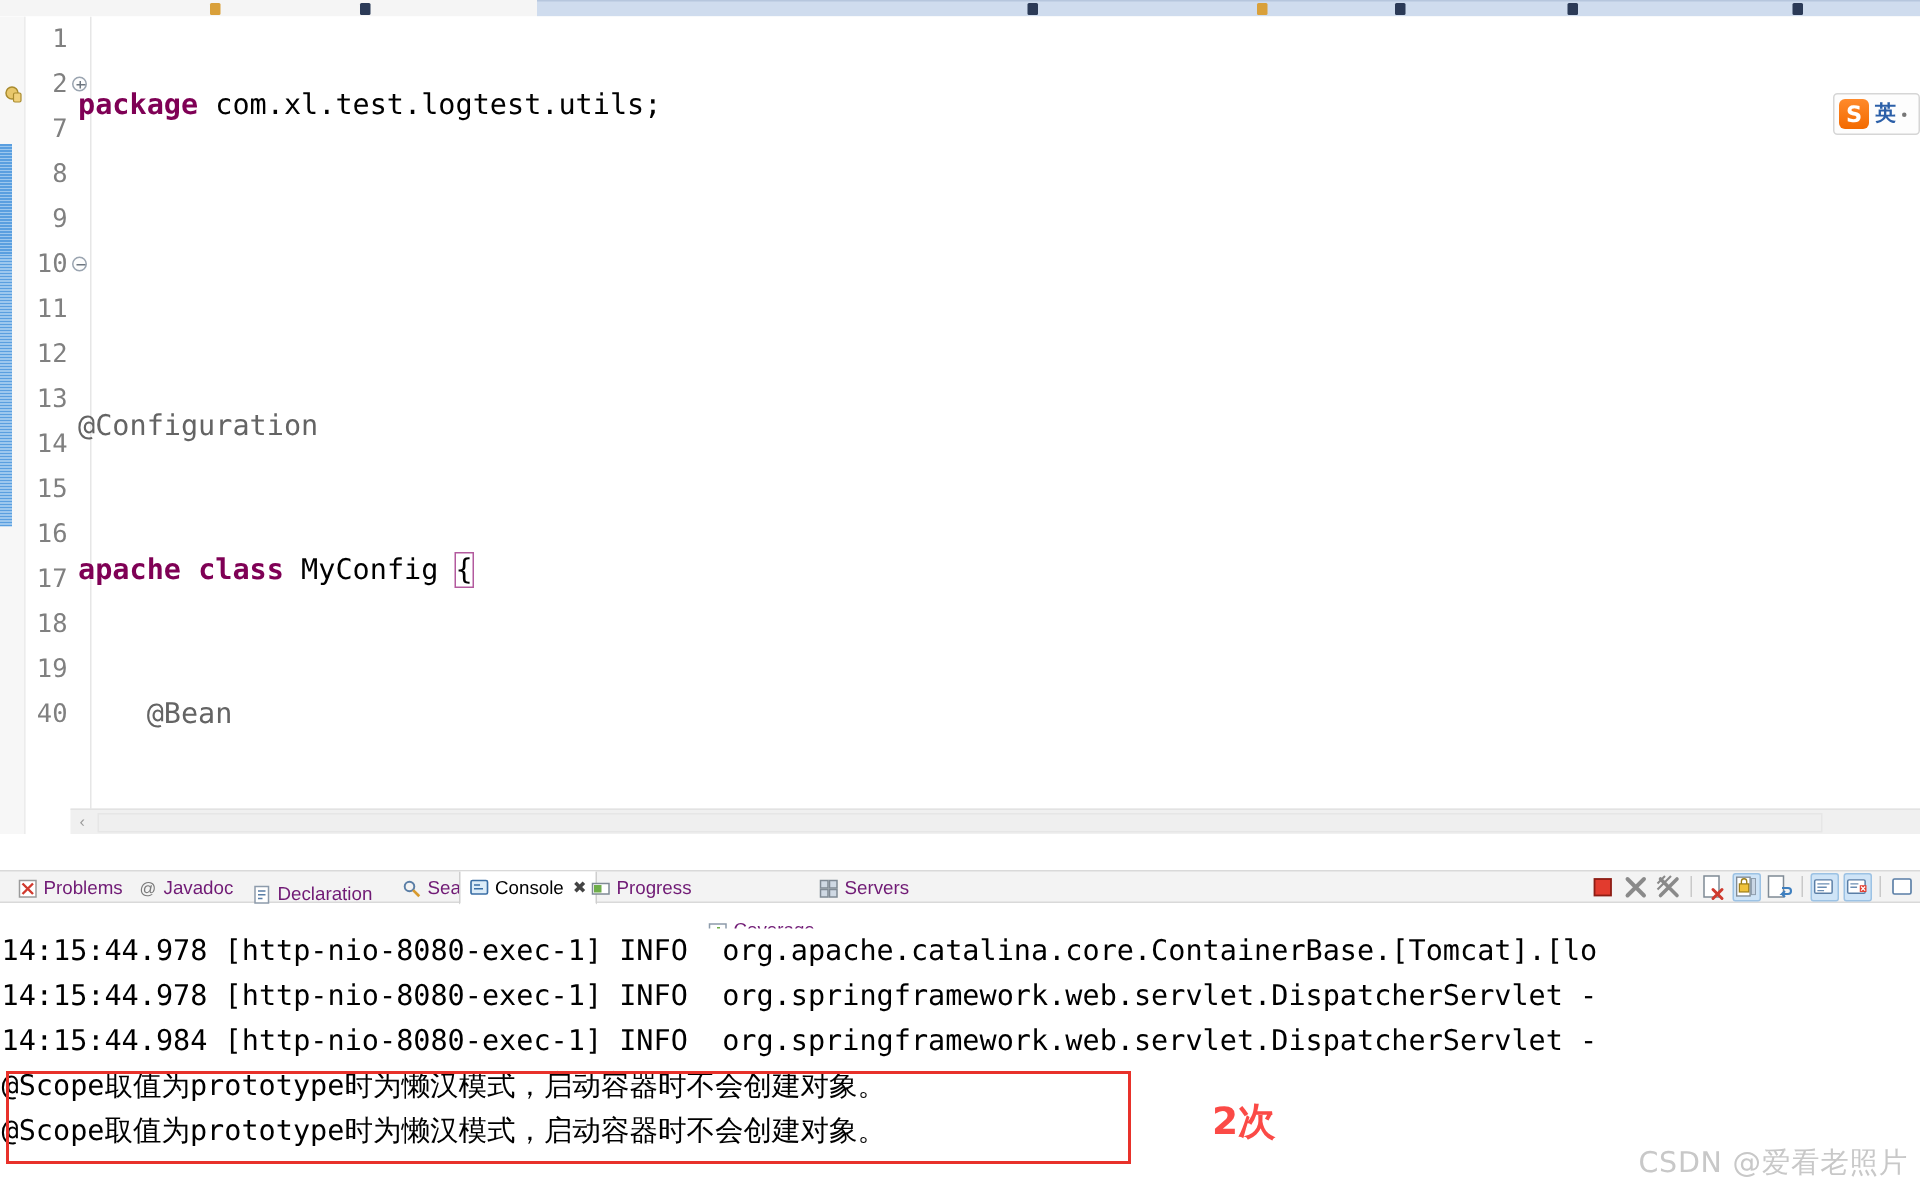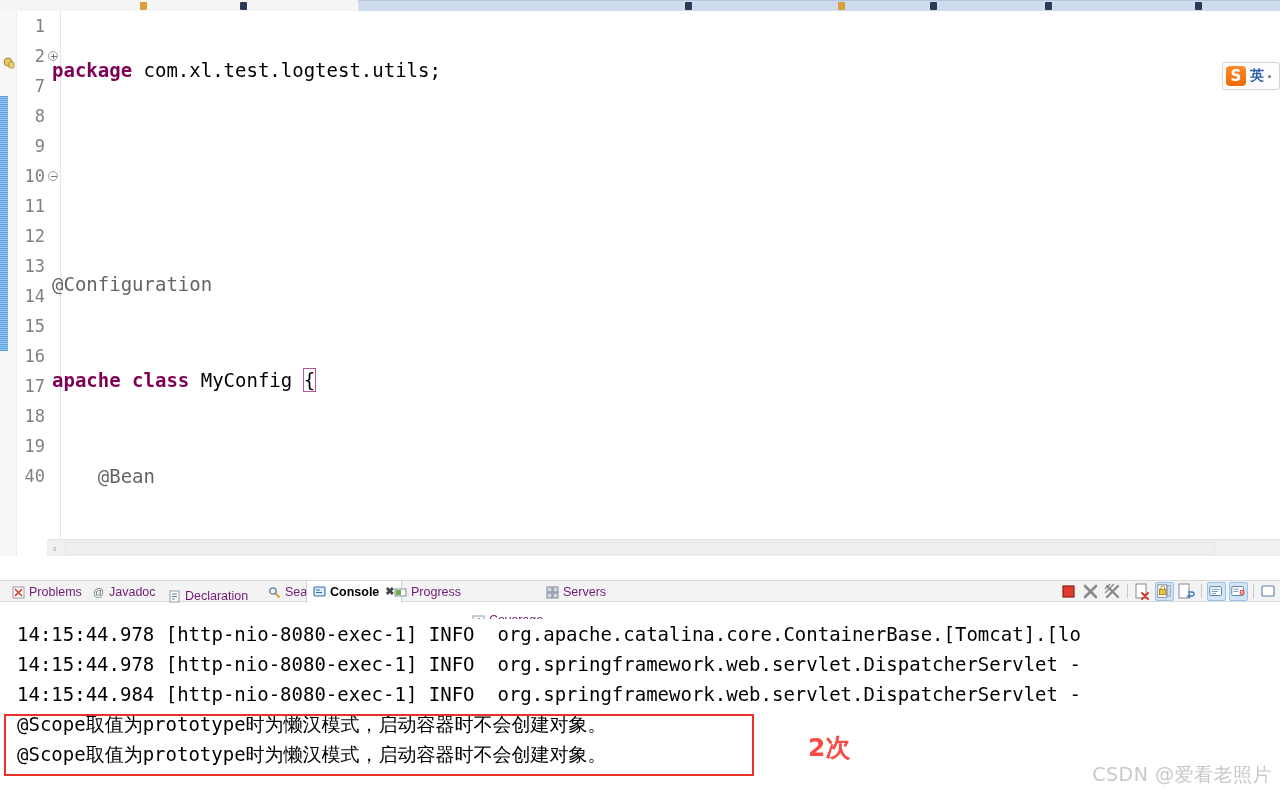--- a/index.html
+++ b/index.html
@@ -111,21 +111,21 @@
   .viewtabs {
     position:absolute; left:0; top:0; width:1280px; height:22px;
     background:#f3f3f3; border-top:1px solid #d9d9d9; border-bottom:1px solid #d9d9d9;
   }
   .vtab {
     position:absolute; top:0; height:22px; display:flex; align-items:center;
     gap:4px; padding:0 6px; font-size:12.5px; color:#701a75; white-space:nowrap;
   }
   .vtab.active {
     background:#ffffff; border-left:1px solid #cfcfcf; border-right:1px solid #cfcfcf;
-    border-bottom:1px solid #ffffff; font-weight:bold; color:#000;
+    border-bottom:1px solid #ffffff; font-weight:normal; color:#000;
   }
   .vtab .vicon{ width:13px; height:13px; display:inline-block; }
   .vtab .xmark{ font-size:11px; color:#444; margin-left:2px; }
 
   .ctools{
     position:absolute; right:2px; top:1px; height:20px;
     display:flex; align-items:center; gap:3px;
   }
   .ctools .tbtn{ width:19px; height:19px; border-radius:2px; position:relative; }
   .ctools .tbtn.on{ background:#cfe4f7; border:1px solid #9cc2e4; }
@@ -135,21 +135,21 @@
     position:absolute; left:0; top:22px; width:1280px; height:17px;
     font-size:12px; color:#1a1a1a; padding-left:3px; line-height:17px;
     border-bottom:1px solid #e4e4e4; white-space:nowrap; overflow:hidden;
   }
   .consoleout{
     position:absolute; left:0; top:39px; width:1280px; height:173px;
     background:#fff; overflow:hidden;
     font-family:"DejaVu Sans Mono","Liberation Mono",monospace;
     font-size:19px; color:#000; white-space:pre;
   }
-  .coline{ height:30px; line-height:30px; padding-left:1px;margin-left:16px; }
+  .coline{ height:30px; line-height:30px; padding-left:1px; }
   .redbox{
     position:absolute; left:4px; top:714px; width:750px; height:62px;
     border:2px solid #e8312a; pointer-events:none;
   }
   .annot{
     position:absolute; left:808px; top:731px;
     color:#fb4a46; font-size:25px; font-weight:bold;
     font-family:"DejaVu Sans","Liberation Sans",sans-serif;
   }
   .watermark{

